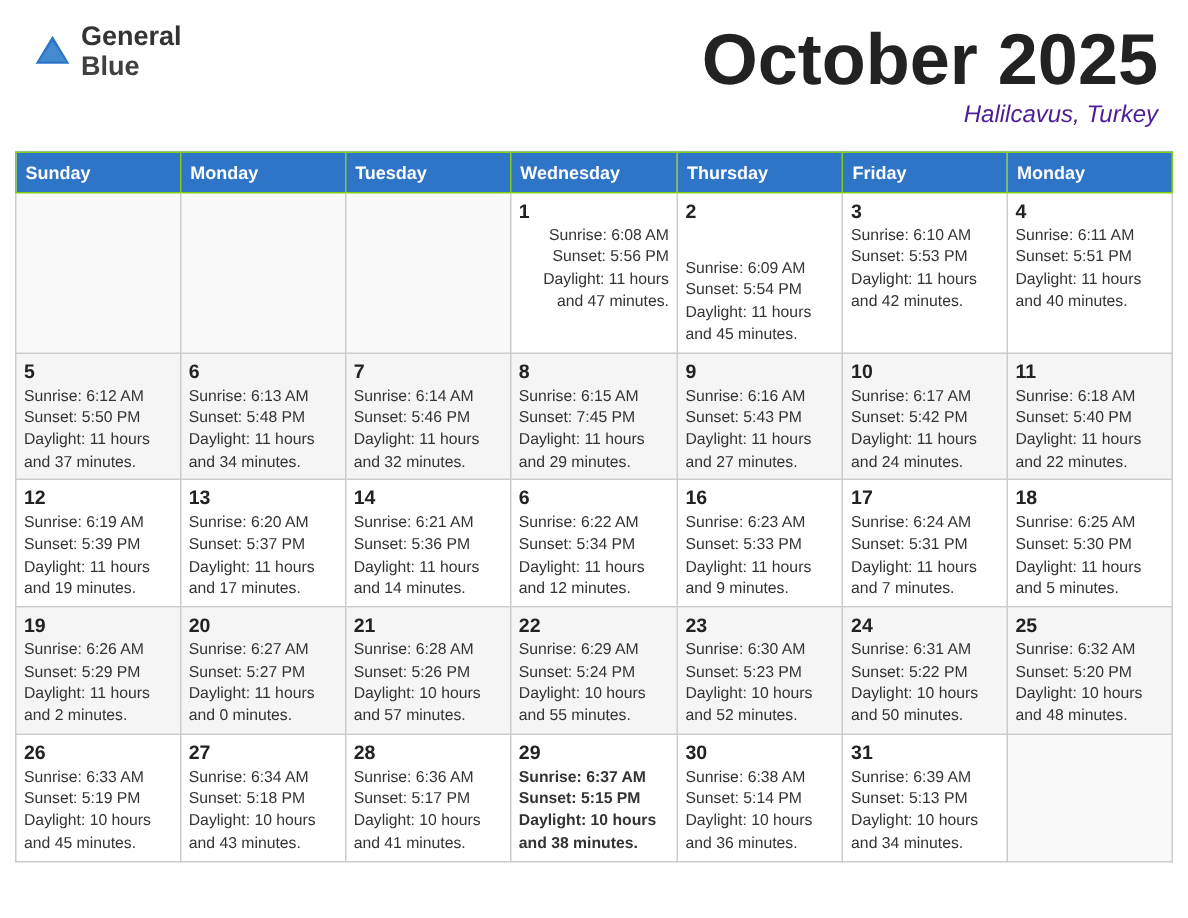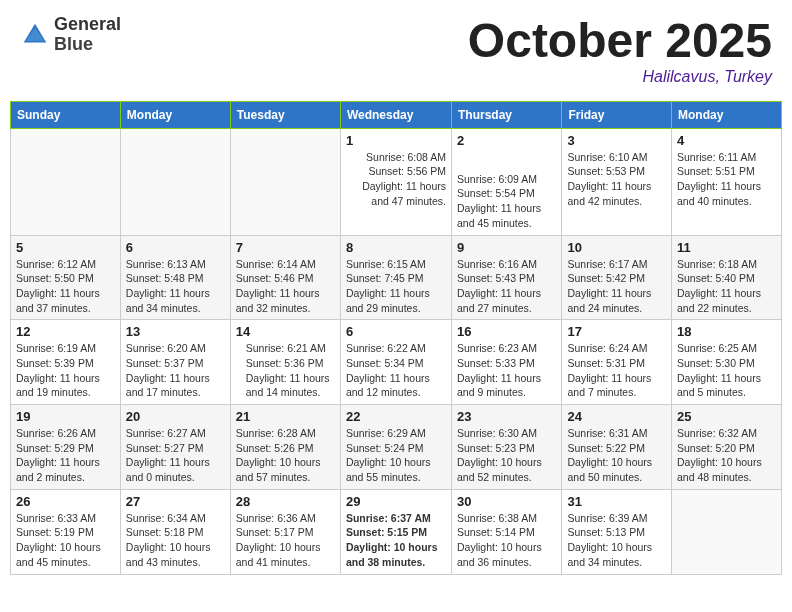--- a/index.html
+++ b/index.html
@@ -211,21 +211,21 @@
 Daylight: 11 hours and 19 minutes.</div>
           </td>
           <td>
             <span class="day-number">13</span>
             <div class="day-info" style="white-space: pre-line;">Sunrise: 6:20 AM
 Sunset: 5:37 PM
 Daylight: 11 hours and 17 minutes.</div>
           </td>
           <td>
             <span class="day-number">14</span>
-            <div class="day-info" style="white-space: pre-line; margin-left: 10px;">Sunrise: 6:21 AM
+            <div class="day-info" style="white-space: pre-line;">Sunrise: 6:21 AM
 Sunset: 5:36 PM
 Daylight: 11 hours and 14 minutes.</div>
           </td>
           <td>
             <span class="day-number">6</span>
             <div class="day-info" style="white-space: pre-line;">Sunrise: 6:22 AM
 Sunset: 5:34 PM
 Daylight: 11 hours and 12 minutes.</div>
           </td>
           <td>

